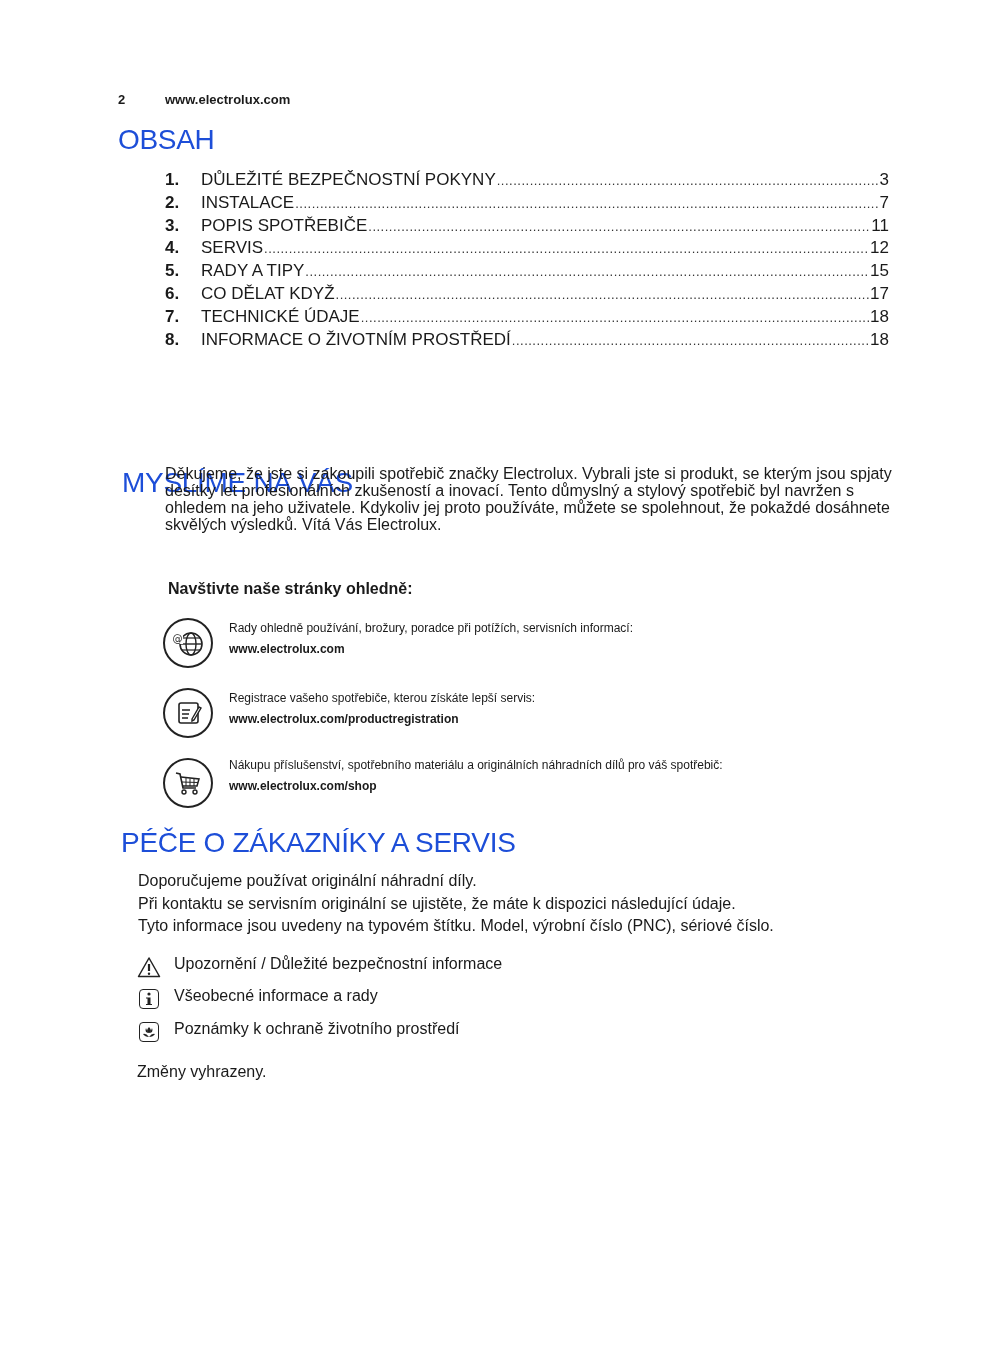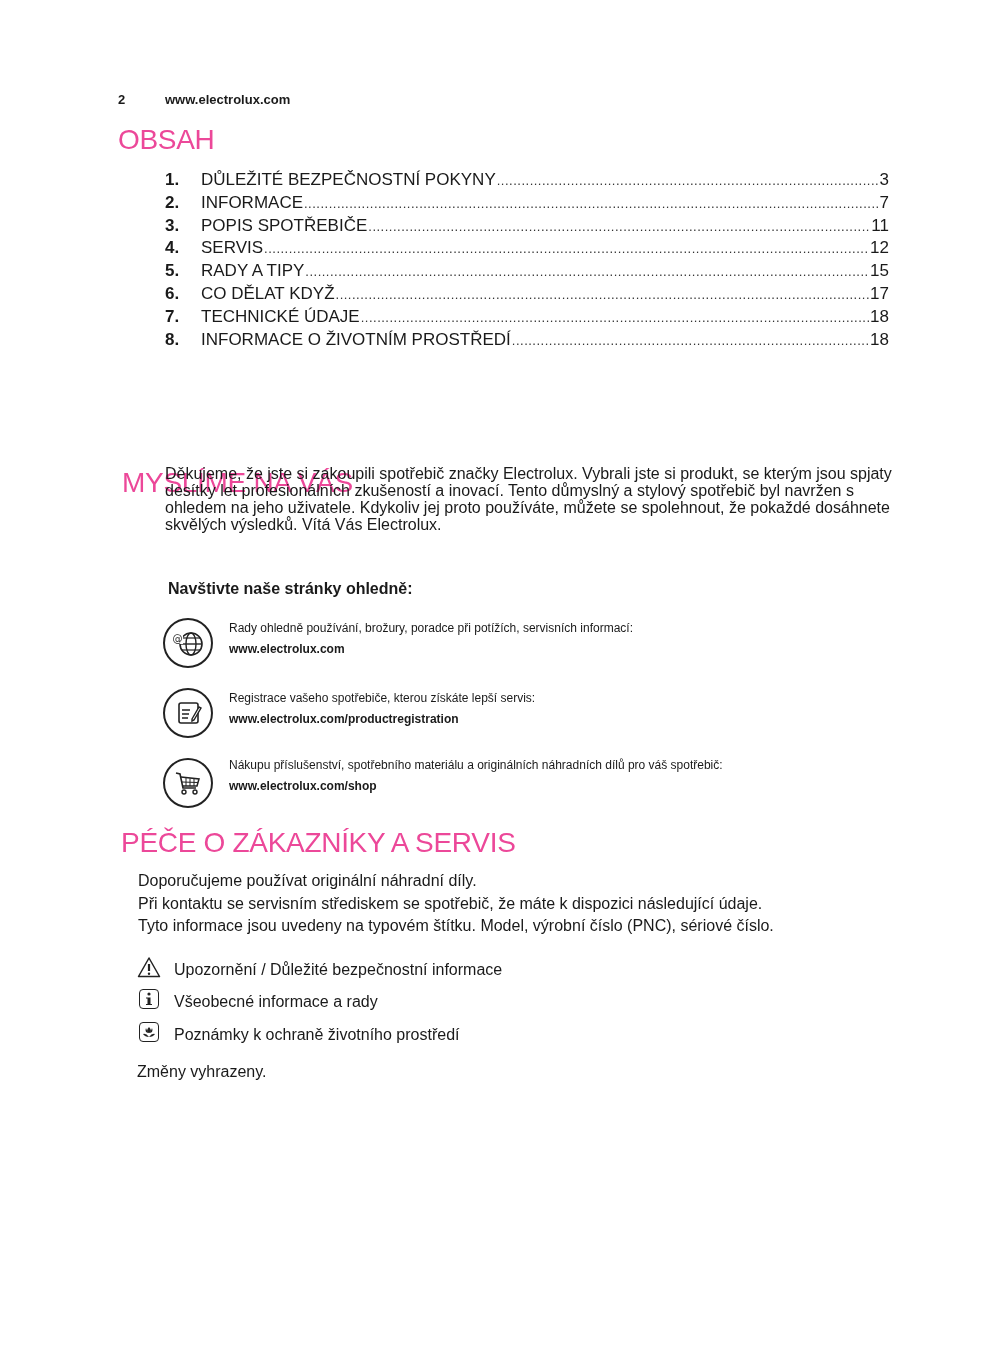--- a/index.html
+++ b/index.html
@@ -1,37 +1,37 @@
 <!DOCTYPE html>
 <html><head>
 <meta charset="utf-8">
 <style>
   html, body { margin:0; padding:0; background:#ffffff; }
   body { width:992px; height:1358px; position:relative; overflow:hidden;
          font-family:"Liberation Sans", sans-serif; color:#1a1a1a; }
   .abs { position:absolute; }
   .hdr-num { left:118px; top:92px; font-size:13px; font-weight:bold; }
   .hdr-url { left:165px; top:92px; font-size:13px; font-weight:bold; }
-  h1 { margin:0; font-weight:normal; position:absolute; font-size:28px; letter-spacing:-0.3px; color:#ec4899; }
+  h1 { margin:0; font-weight:normal; position:absolute; font-size:28px; letter-spacing:-0.3px; color:#1d4ed8; }
   .toc { position:absolute; left:165px; top:170px; width:724px; }
   .toc-row { display:flex; align-items:baseline; height:22.8px; font-size:17px; }
   .toc-num { width:36px; font-weight:bold; }
   .toc-title { white-space:nowrap; }
   .toc-dots { flex:1; overflow:hidden; white-space:nowrap; margin:0 1px; color:#333; font-size:13px; letter-spacing:0.5px; }
   .toc-dots::before { content:"....................................................................................................................................................................................................................................."; }
   .toc-page { text-align:right; }
   .para { position:absolute; font-size:16px; line-height:17px; }
   .intro { left:165px; top:465px; width:735px; }
   .visit-heading { left:168px; top:580px; font-weight:bold; font-size:16px; }
   .link-block { position:absolute; left:163px; width:700px; display:flex; }
   .circle-icon { width:50px; height:50px; border:2px solid #222; border-radius:50%; box-sizing:border-box; flex:none; display:flex; align-items:center; justify-content:center; }
   .link-text { margin-left:16px; font-size:12px; line-height:21px; }
   .link-text .url { font-weight:bold; display:block; }
   .care { left:138px; top:870px; width:720px; font-size:16px; line-height:22.5px; }
-  .legend-row { position:absolute; left:137px; display:flex; align-items:flex-end; font-size:16px; }
+  .legend-row { position:absolute; left:137px; display:flex; align-items:flex-start; font-size:16px; }
   .legend-row .ic { width:24px; height:24px; display:flex; align-items:center; justify-content:center; margin-right:13px; }
   .sq { width:20px; height:20px; border:1.5px solid #222; border-radius:4px; box-sizing:border-box; display:flex; align-items:center; justify-content:center; }
   .changes { left:137px; top:1063px; font-size:16px; }
 </style>
 </head>
 <body>
 
 <div class="abs hdr-num">2</div>
 <div class="abs hdr-url">www.electrolux.com</div>
 
@@ -39,21 +39,21 @@
 
 <div class="toc">
   <div class="toc-row">
     <span class="toc-num">1.</span>
     <span class="toc-title">DŮLEŽITÉ BEZPEČNOSTNÍ POKYNY</span>
     <span class="toc-dots"></span>
     <span class="toc-page">3</span>
   </div>
   <div class="toc-row">
     <span class="toc-num">2.</span>
-    <span class="toc-title">INFORMACE</span>
+    <span class="toc-title">INSTALACE</span>
     <span class="toc-dots"></span>
     <span class="toc-page">7</span>
   </div>
   <div class="toc-row">
     <span class="toc-num">3.</span>
     <span class="toc-title">POPIS SPOTŘEBIČE</span>
     <span class="toc-dots"></span>
     <span class="toc-page">11</span>
   </div>
   <div class="toc-row">
@@ -141,21 +141,21 @@
   </div>
   <div class="link-text">
     <span>Nákupu příslušenství, spotřebního materiálu a originálních náhradních dílů pro váš spotřebič:</span>
     <span class="url">www.electrolux.com/shop</span>
   </div>
 </div>
 
 <h1 style="left:121px; top:827px;">PÉČE O ZÁKAZNÍKY A SERVIS</h1>
 <div class="para care">
   <div>Doporučujeme používat originální náhradní díly.</div>
-  <div>Při kontaktu se servisním střediskem se spotřebič, že máte k dispozici následující údaje.</div>
+  <div>Při kontaktu se servisním originální se ujistěte, že máte k dispozici následující údaje.</div>
   <div>Tyto informace jsou uvedeny na typovém štítku. Model, výrobní číslo (PNC), sériové číslo.</div>
 </div>
 
 <div class="legend-row" style="top:955px;">
   <span class="ic">
     <svg width="24" height="22" viewBox="0 0 24 22">
       <path d="M12 2 L22.5 20.5 L1.5 20.5 Z" fill="none" stroke="#222" stroke-width="1.5" stroke-linejoin="round"></path>
       <line x1="12" y1="8" x2="12" y2="15" stroke="#222" stroke-width="2.2"></line>
       <circle cx="12" cy="17.8" r="1.2" fill="#222"></circle>
     </svg>

